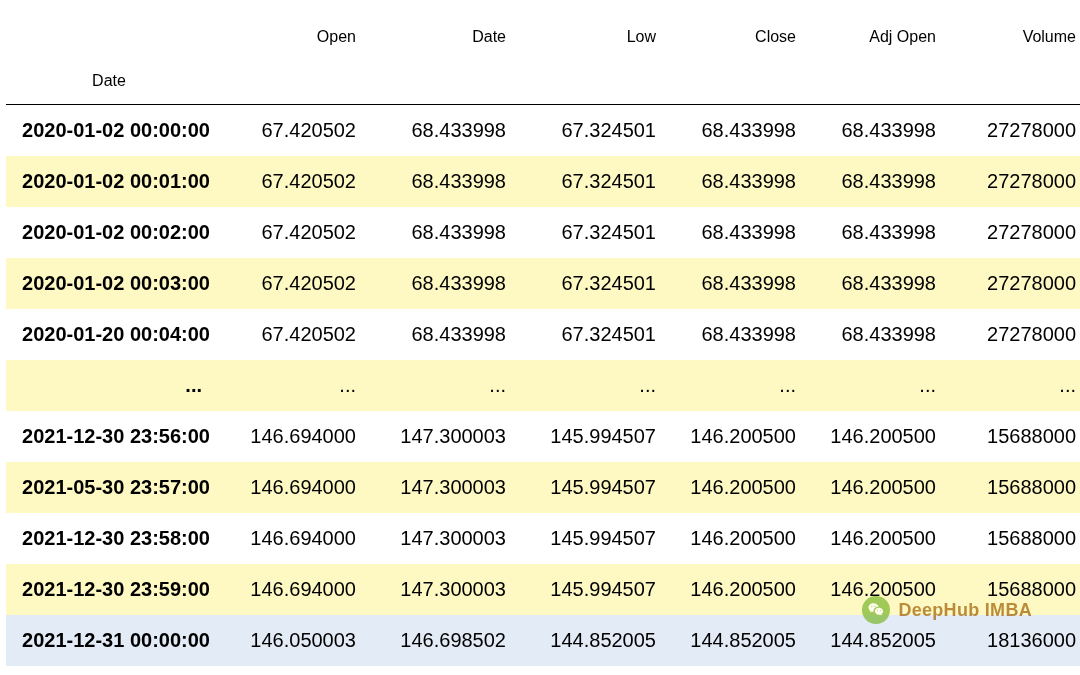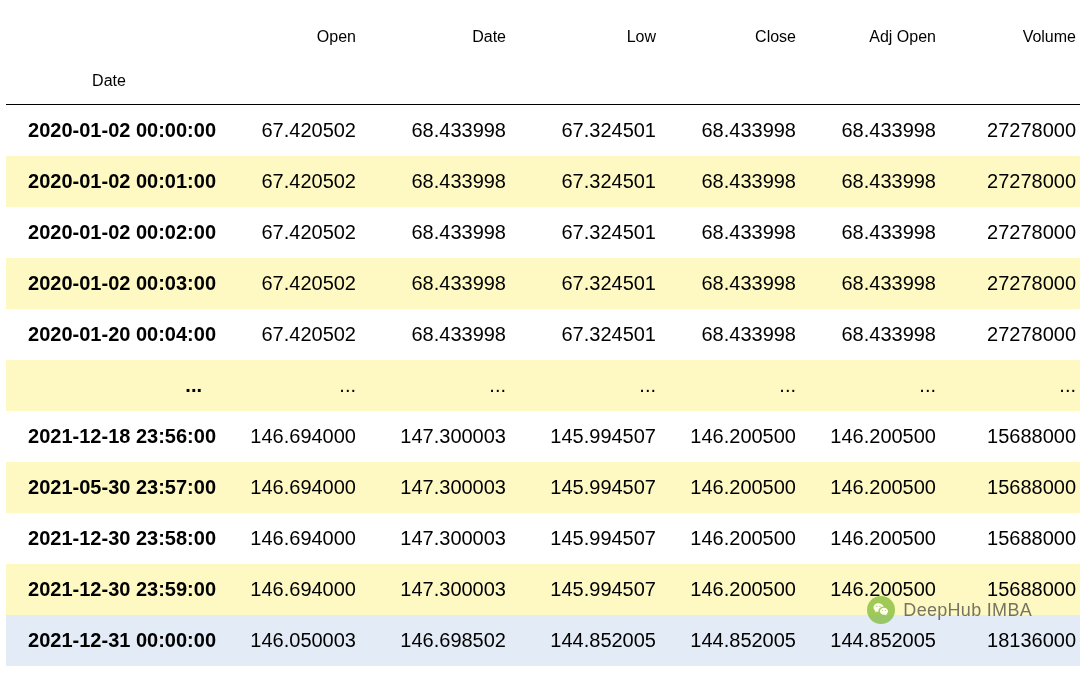--- a/index.html
+++ b/index.html
@@ -45,21 +45,21 @@
   }
   tbody td {
     font-size: 20px;
     text-align: right;
     padding: 14px 10px;
     border: none;
     white-space: nowrap;
   }
   tbody td.idx {
     font-weight: 700;
-    text-align: right;
+    text-align: center;
     padding-left: 10px;
   }
   tbody tr.even-row td { background: #fef9c3; }
   tbody tr.odd-row td { background: #ffffff; }
   tbody tr.last-row td { background: #e2ebf6; }
   .col-date   { width: 220px; }
   .col-open   { width: 140px; }
   .col-high   { width: 150px; }
   .col-low    { width: 150px; }
   .col-close  { width: 140px; }
@@ -81,22 +81,22 @@
     height: 28px;
     border-radius: 50%;
     background: #7db82f;
     display: flex;
     align-items: center;
     justify-content: center;
   }
   .watermark .wm-icon svg { display: block; }
   .watermark .wm-text {
     font-size: 18px;
-    font-weight: 400;
-    color: #404040;
+    font-weight: 700;
+    color: #a16207;
     letter-spacing: 0.3px;
   }
   .container { position: relative; width: 1080px; }
 </style>
 </head>
 <body>
 
 <div class="container">
 <div class="wrap">
 <table>
@@ -182,21 +182,21 @@
     <tr class="even-row">
       <td class="idx" style="text-align:right;padding-right:24px;">...</td>
       <td>...</td>
       <td>...</td>
       <td>...</td>
       <td>...</td>
       <td>...</td>
       <td>...</td>
     </tr>
     <tr class="odd-row">
-      <td class="idx">2021-12-18 23:56:00</td>
+      <td class="idx">2021-12-30 23:56:00</td>
       <td>146.694000</td>
       <td>147.300003</td>
       <td>145.994507</td>
       <td>146.200500</td>
       <td>146.200500</td>
       <td>15688000</td>
     </tr>
     <tr class="even-row">
       <td class="idx">2021-05-30 23:57:00</td>
       <td>146.694000</td>

